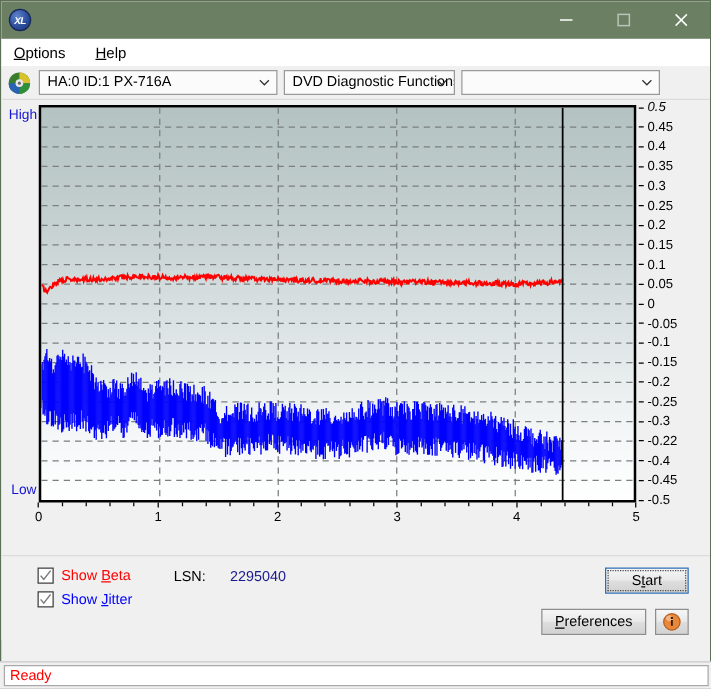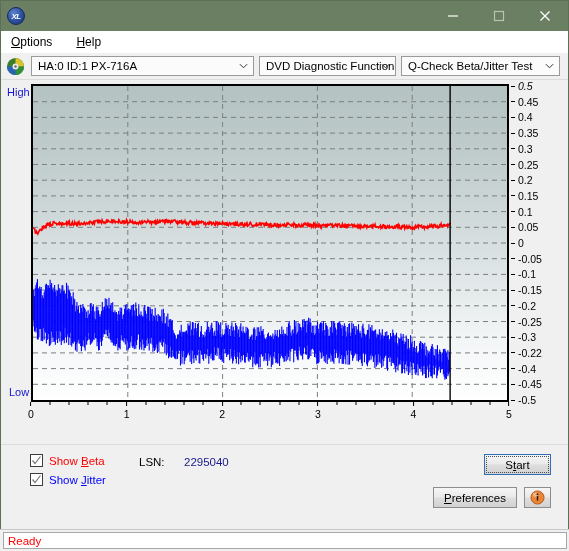--- a/index.html
+++ b/index.html
@@ -105,21 +105,21 @@
     white-space: nowrap;
     overflow: hidden;
   }
   .combo .arrow {
     position: absolute;
     right: 5px;
     top: 50%;
     transform: translateY(-50%);
     width: 9px; height: 9px;
   }
-  .combo-drive { width: 223px; align-items: center; }
+  .combo-drive { width: 191px; align-items: center; }
   .combo-func  { width: 137px; }
   .combo-test  { width: 159px; }
 
   
   .chart-panel {
     position: relative;
     height: 364px;
     background: #f0f0f0;
   }
   .edge-label {
@@ -345,21 +345,20 @@
         <polyline points="1,3 5,7 9,3" fill="none" stroke="#333" stroke-width="1.1"></polyline>
       </svg>
   </div>
   <div class="combo combo-func">
     <span>DVD Diagnostic Functions</span>
     <svg class="arrow" viewBox="0 0 10 10">
         <polyline points="1,3 5,7 9,3" fill="none" stroke="#333" stroke-width="1.1"></polyline>
       </svg>
   </div>
   <div class="combo combo-test">
-    <span>Q-Check Beta/Jitter Test</span>
     <svg class="arrow" viewBox="0 0 10 10">
         <polyline points="1,3 5,7 9,3" fill="none" stroke="#333" stroke-width="1.1"></polyline>
       </svg>
   </div>
 </div>
 
 <div class="chart-panel">
   <div class="edge-label" id="high-label">High</div>
   <div class="edge-label" id="low-label">Low</div>
 

